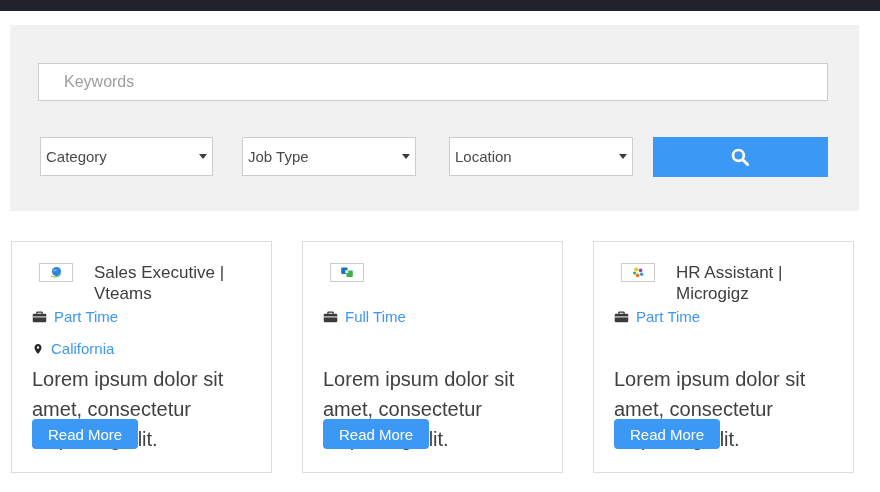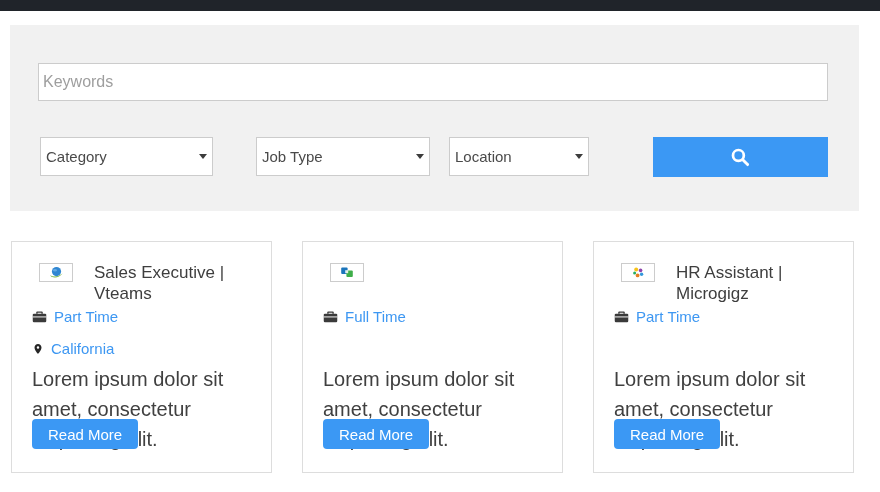--- a/index.html
+++ b/index.html
@@ -5,32 +5,32 @@
   * { margin: 0; padding: 0; box-sizing: border-box; }
   html, body { width: 880px; height: 492px; background: #ffffff; overflow: hidden;
     font-family: "Liberation Sans", sans-serif; }
   .stage { position: relative; width: 880px; height: 492px; background: #fff; }
 
   .topbar { position: absolute; left: 0; top: 0; width: 880px; height: 11px; background: #20242a; }
 
   .panel { position: absolute; left: 10px; top: 25px; width: 849px; height: 186px; background: #f1f1f1; }
 
   .keywords { position: absolute; left: 28px; top: 38px; width: 790px; height: 38px;
-    border: 1px solid #cccccc; background: #fff; padding: 0 4px; font-size: 16px;
+    border: 1px solid #cccccc; background: #fff; padding: 0 25px; font-size: 16px;
     color: #444; outline: none; font-family: "Liberation Sans", sans-serif; }
   .keywords::placeholder { color: #9e9e9e; opacity: 1; }
 
   .select { position: absolute; top: 112px; height: 39px; border: 1px solid #cccccc; background: #fff;
     display: flex; align-items: center; justify-content: space-between; padding: 0 5px;
     font-size: 15px; color: #4a4a4a; cursor: pointer; }
   .select .caret { width: 0; height: 0; border-left: 4px solid transparent;
     border-right: 4px solid transparent; border-top: 5px solid #3c3c3c; margin-left: 8px; }
   .sel-category { left: 30px;  width: 173px; }
-  .sel-jobtype  { left: 246px; width: 174px; }
-  .sel-location { left: 439px; width: 140px; }
+  .sel-jobtype  { left: 232px; width: 174px; }
+  .sel-location { left: 439px; width: 184px; }
 
   .search-btn { position: absolute; left: 643px; top: 112px; width: 175px; height: 40px;
     background: #3b98f4; border: none; cursor: pointer; display: flex;
     align-items: center; justify-content: center; }
 
   .cards { position: absolute; left: 11px; top: 241px; width: 845px; display: flex; gap: 30px; }
   .card { position: relative; width: 261px; height: 232px; background: #fff; border: 1px solid #dddddd; }
 
   .logo-box { position: absolute; left: 27px; top: 21px; width: 34px; height: 19px;
     border: 1px solid #cccccc; background: #fff; display: flex; align-items: center; justify-content: center; }

